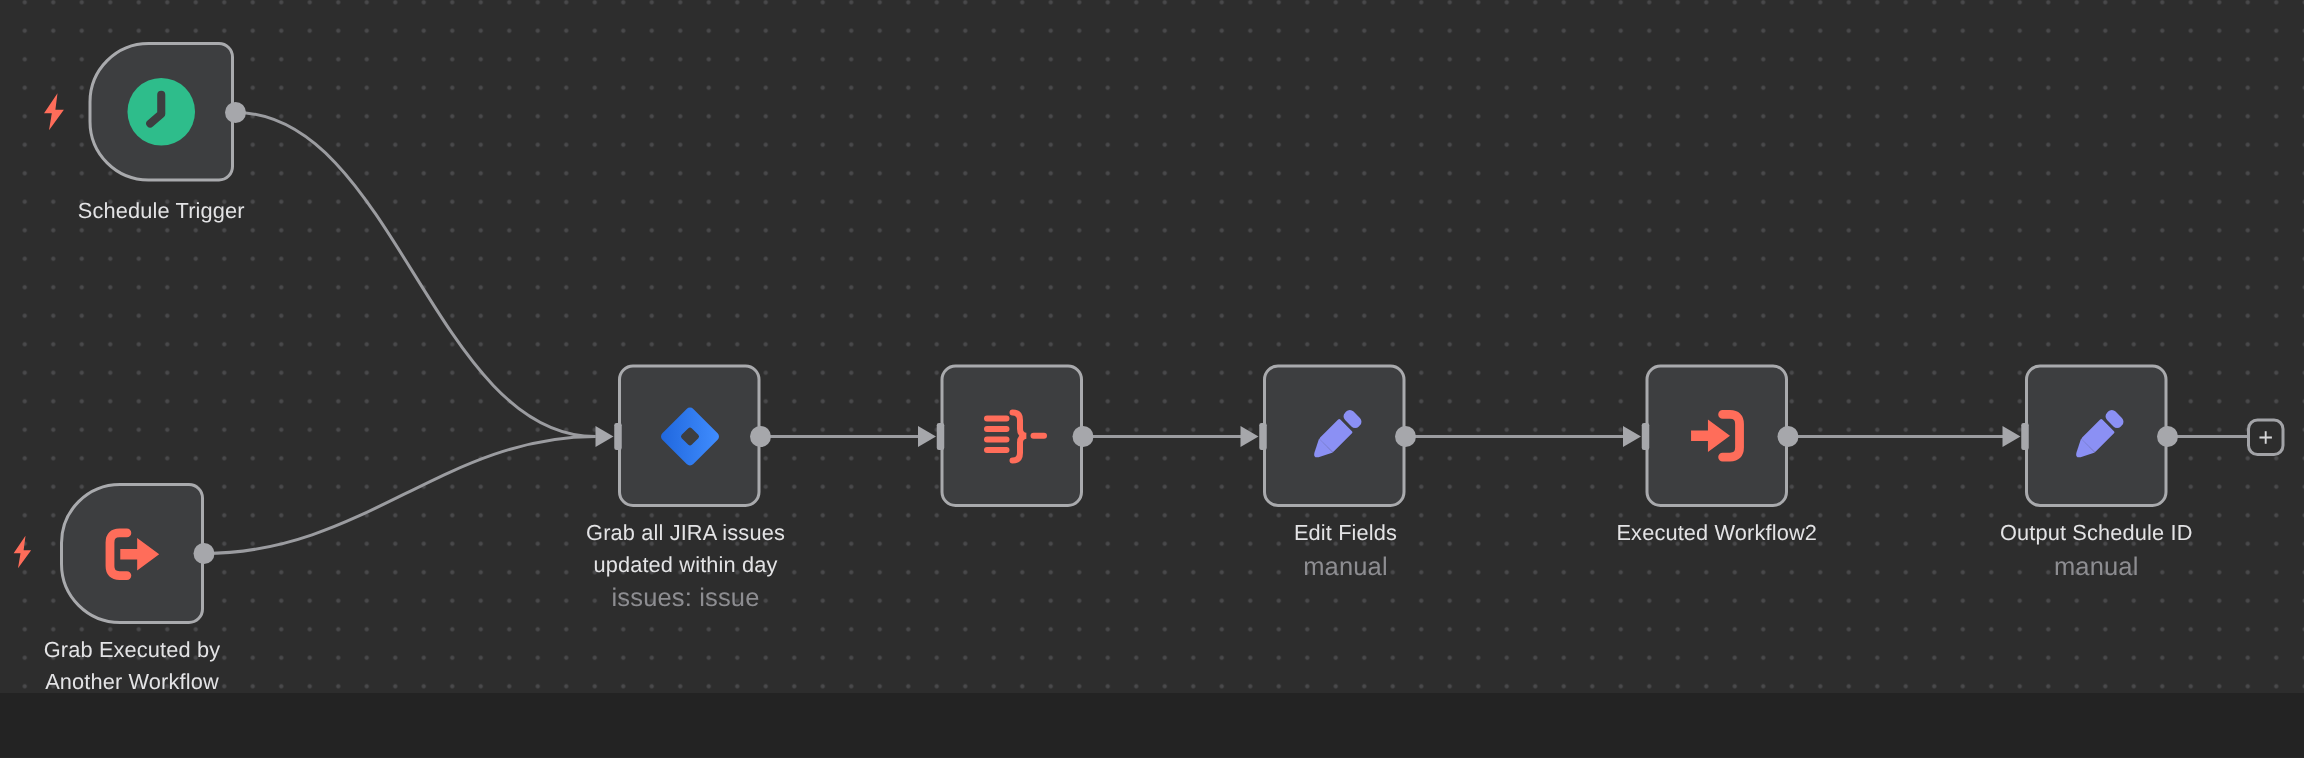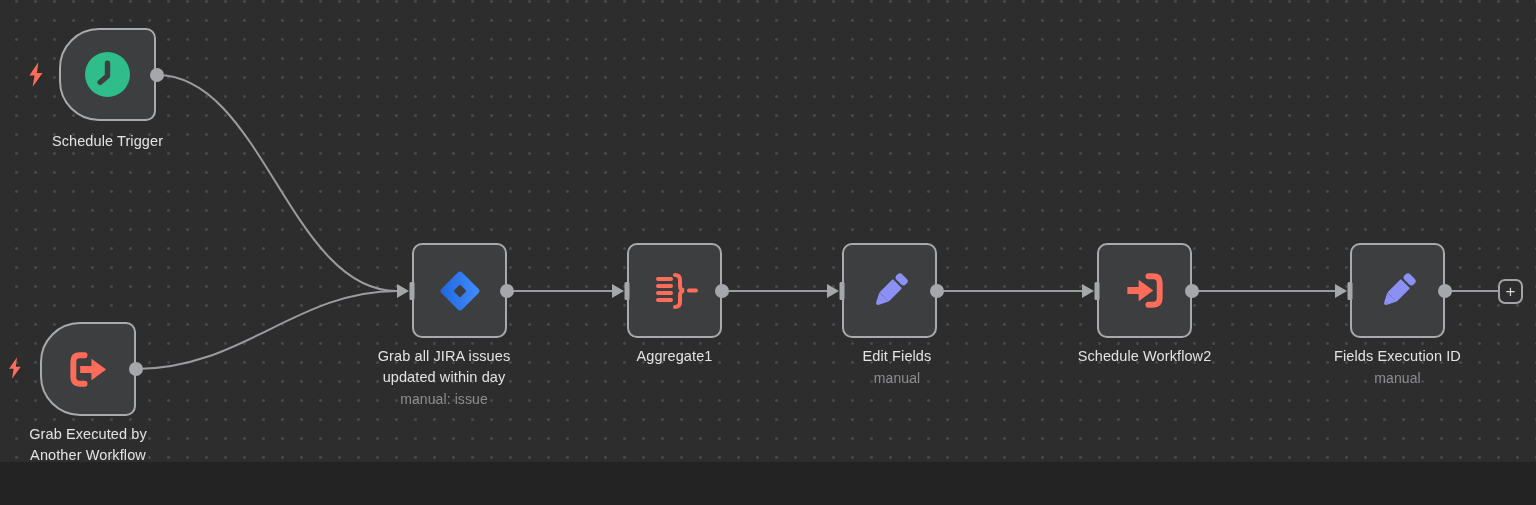--- a/index.html
+++ b/index.html
@@ -58,28 +58,28 @@
     color: #e3e3e5;
     font-size: 14.5px;
     font-weight: 500;
     line-height: 21px;
     z-index: 4;
     letter-spacing: .1px;
   }
   .lbl .sub {
     display: block;
     color: #8d8d91;
-    font-size: 14px;
+    font-size: 17px;
     font-weight: 400;
     margin-top: 3px;
     line-height: 16px;
   }
   #l-schedule { left: -52.5px; top: 131px; }
   #l-whenexec { left: -72px;   top: 424px; }
-  #l-jira     { left: 284px; top: 346px; }
+  #l-jira     { left: 297px; top: 346px; }
   #l-agg      { left: 514.5px; top: 346px; }
   #l-edit     { left: 737px; top: 346px; }
   #l-execwf   { left: 984.5px; top: 346px; }
   #l-output   { left: 1237.5px; top: 346px; }
 
   .bolt { position: absolute; z-index: 2; }
   #bolt-1 { left: 27px; top: 60px; }
   #bolt-2 { left: 7px;  top: 355px; }
 
   .add-btn {
@@ -222,38 +222,35 @@
   </div>
 
   <div class="lbl" id="l-whenexec">
     <span>Grab Executed by</span><br>
     <span>Another Workflow</span>
   </div>
 
   <div class="lbl" id="l-jira">
     <span>Grab all JIRA issues</span><br>
     <span>updated within day</span>
-    <span class="sub">manual: issue</span>
-  </div>
-
-  <div class="lbl" id="l-agg">
-    <span>Aggregate1</span>
-  </div>
+    <span class="sub">issues: issue</span>
+  </div>
+
 
   <div class="lbl" id="l-edit">
     <span>Edit Fields</span>
     <span class="sub">manual</span>
   </div>
 
   <div class="lbl" id="l-execwf">
-    <span>Schedule Workflow2</span>
+    <span>Executed Workflow2</span>
   </div>
 
   <div class="lbl" id="l-output">
-    <span>Fields Execution ID</span>
+    <span>Output Schedule ID</span>
     <span class="sub">manual</span>
   </div>
 
   <div class="add-btn">
     <span>+</span>
   </div>
 
 </div>
 
 </body></html>

